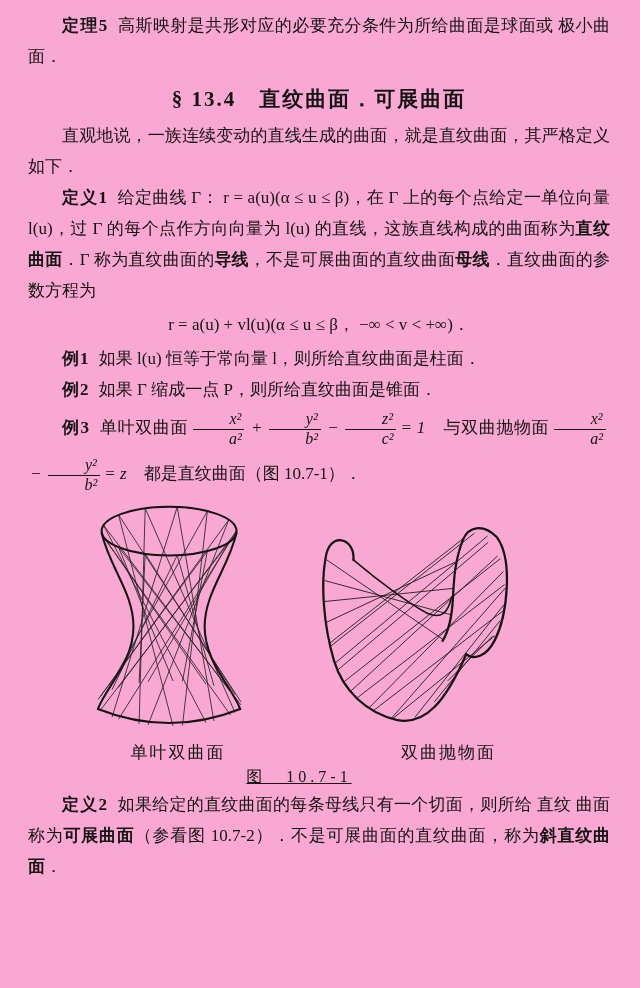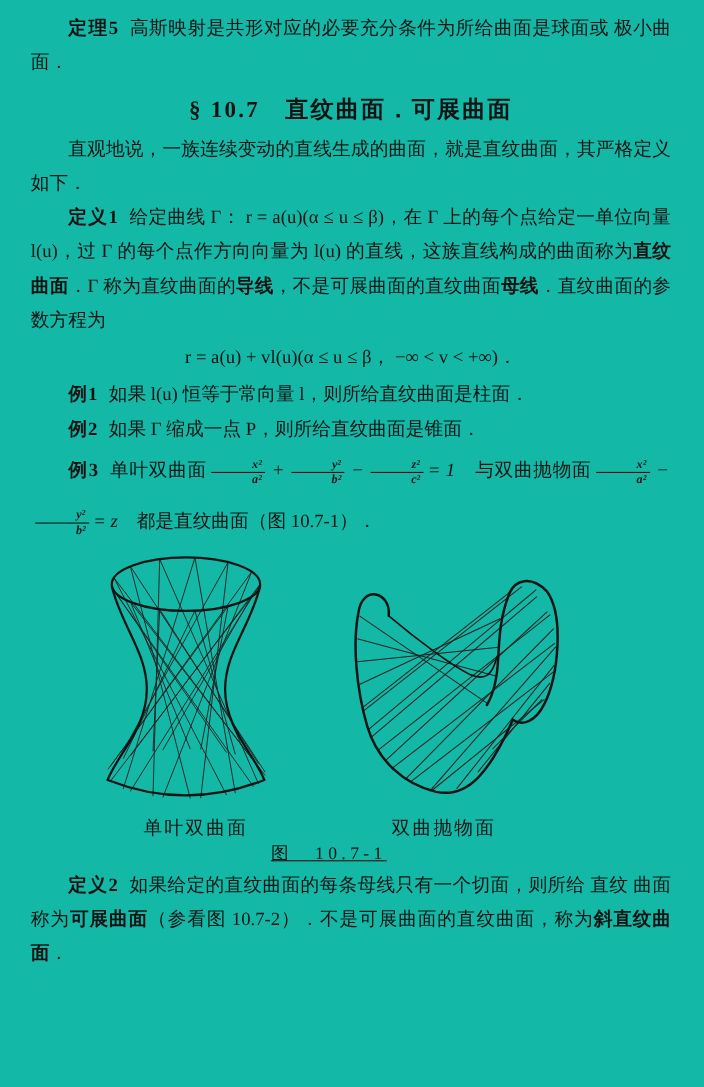--- a/index.html
+++ b/index.html
@@ -1,17 +1,17 @@
 <!DOCTYPE html>
 <html><head>
 <meta charset="utf-8">
 <style>
   html,body{margin:0;padding:0;background:#e8e8e4;}
   .page{
-    width:640px;height:988px;margin:0 auto;background:#14b8a6;color:#141414;
+    width:640px;height:988px;margin:0 auto;background:#f9a8d4;color:#141414;
     position:relative;overflow:hidden;box-sizing:border-box;
     padding:10px 30px 0 28px;
     font-family:"Liberation Serif","DejaVu Serif",serif;
     font-size:17px;line-height:31px;
   }
   p{margin:0;text-align:justify;}
   .ind{text-indent:2em;}
   .lbl{font-weight:bold;margin-right:.55em;letter-spacing:1px;}
   .term{font-weight:bold;}
   h1.sec{
@@ -23,45 +23,45 @@
   }
   .formula{
     text-align:center;margin:3px 0;font-size:17px;line-height:31px;
     font-family:"Liberation Serif","DejaVu Serif",serif;
   }
   .mathline{line-height:46px;}
   .mvar{font-style:italic;font-family:"Liberation Serif","DejaVu Serif",serif;}
   .frac{
     display:inline-flex;flex-direction:column;align-items:center;
     vertical-align:middle;line-height:1.15;margin:0 4px;
-    font-style:italic;font-size:11px;font-weight:bold;
+    font-style:italic;font-size:16px;
   }
   .fnum{border-bottom:1.3px solid #141414;padding:0 3px;}
   .fden{padding:0 3px;}
   .fop{font-style:italic;margin:0 2px;}
   .figure-block{position:relative;height:286px;margin-top:6px;}
   .figure-block svg{position:absolute;}
   #fig-hyperboloid{left:56px;top:0;}
   #fig-saddle{left:292px;top:22px;}
   .figcap-left{position:absolute;left:70px;top:234px;width:160px;text-align:center;font-size:17px;letter-spacing:2px;}
-  .figcap-right{position:absolute;left:328px;top:234px;width:140px;text-align:left;font-size:17px;letter-spacing:2px;}
+  .figcap-right{position:absolute;left:328px;top:234px;width:140px;text-align:right;font-size:17px;letter-spacing:2px;}
   .figcap-main{position:absolute;left:0;right:40px;top:258px;text-align:center;font-size:16px;letter-spacing:4px;text-decoration:underline;}
   svg .outline{fill:none;stroke:#141414;stroke-width:2.2;stroke-linecap:round;}
   svg .fold{fill:none;stroke:#141414;stroke-width:1.5;stroke-linecap:round;}
   svg .guide{fill:none;stroke:none;}
   svg .rules{stroke:#222;stroke-width:.9;fill:none;}
 </style>
 </head>
 <body>
 
 <div class="page">
 
   <p class="ind"><b class="lbl">定理5</b><span>高斯映射是共形对应的必要充分条件为所给曲面是球面或 极小曲面．</span></p>
 
-  <h1 class="sec">§ 10.7　直纹曲面．可展曲面</h1>
+  <h1 class="sec">§ 13.4　直纹曲面．可展曲面</h1>
 
 
   <p class="ind">直观地说，一族连续变动的直线生成的曲面，就是直纹曲面，其严格定义如下．</p>
 
   <p class="ind"><b class="lbl">定义1</b><span>给定曲线 Γ： r = a(u)(α ≤ u ≤ β)，在 Γ 上的每个点给定一单位向量 l(u)，过 Γ 的每个点作方向向量为 l(u) 的直线，这族直线构成的曲面称为</span><b class="term">直纹曲面</b><span>．Γ 称为直纹曲面的</span><b class="term">导线</b><span>，不是可展曲面的直纹曲面</span><b class="term">母线</b><span>．直纹曲面的参数方程为</span></p>
 
   <div class="formula">r = a(u) + vl(u)(α ≤ u ≤ β， −∞ &lt; v &lt; +∞)．</div>
 
   <p class="ind"><b class="lbl">例1</b><span>如果 l(u) 恒等于常向量 l，则所给直纹曲面是柱面．</span></p>
 

